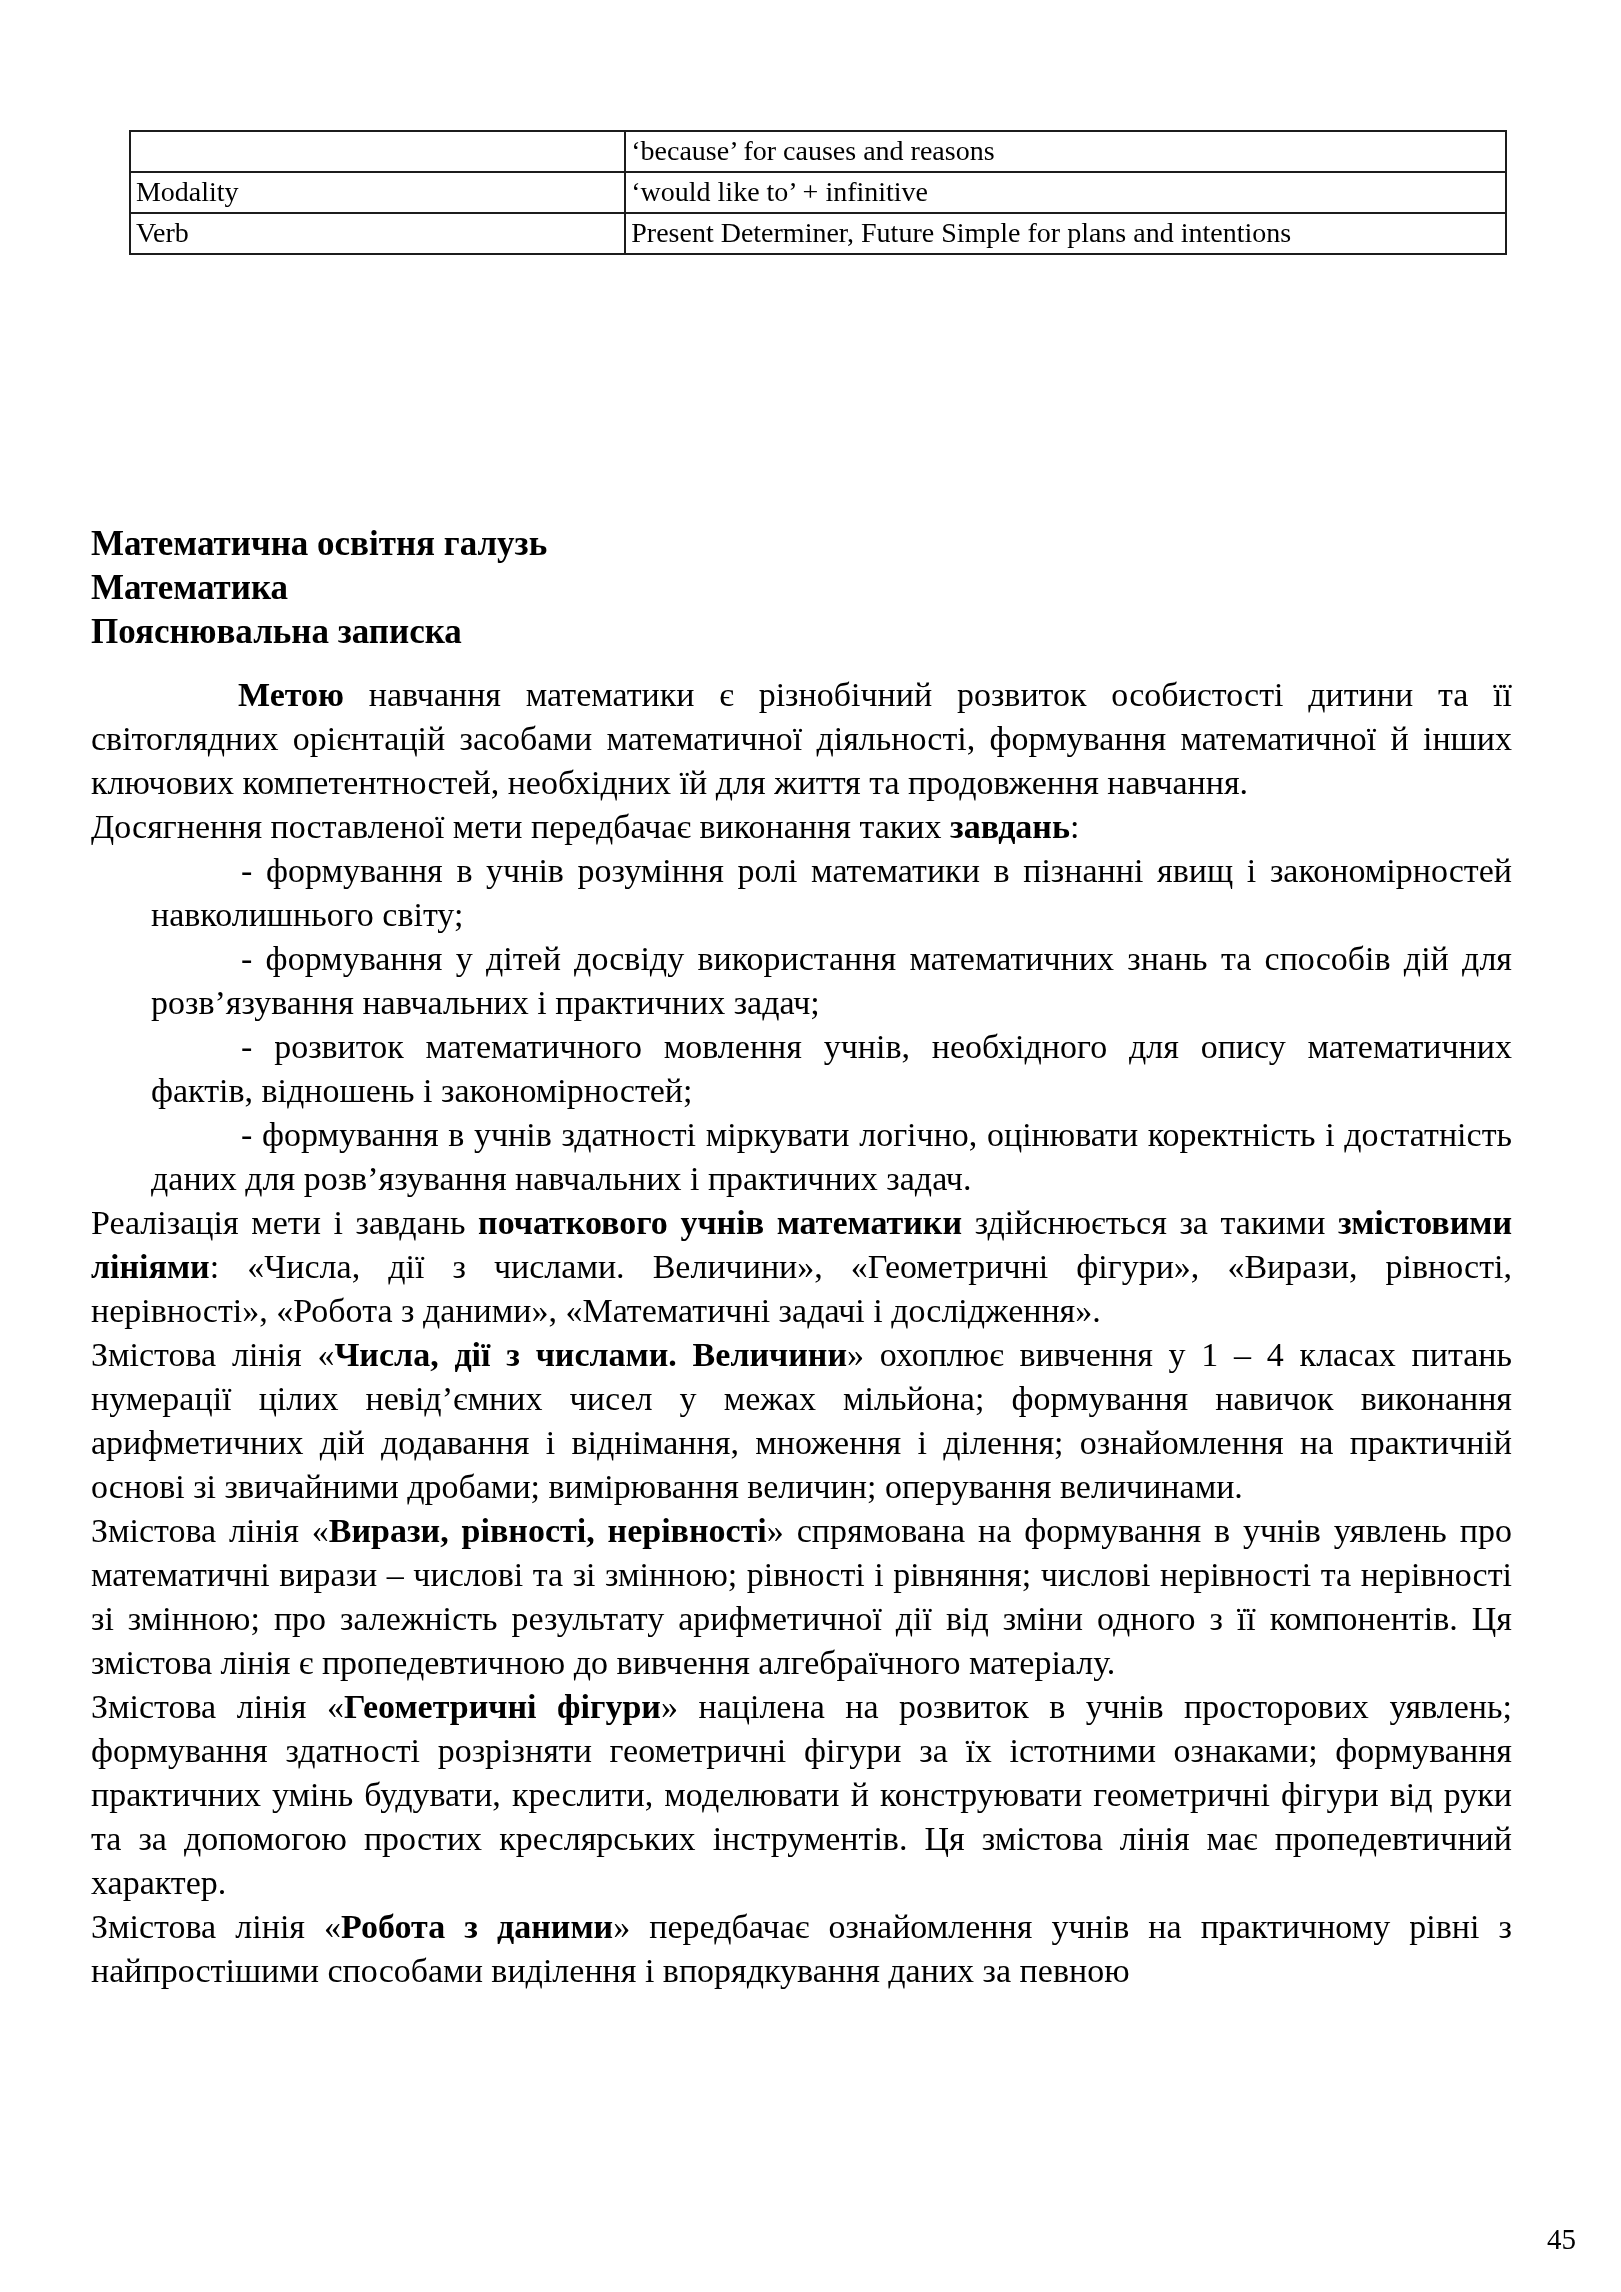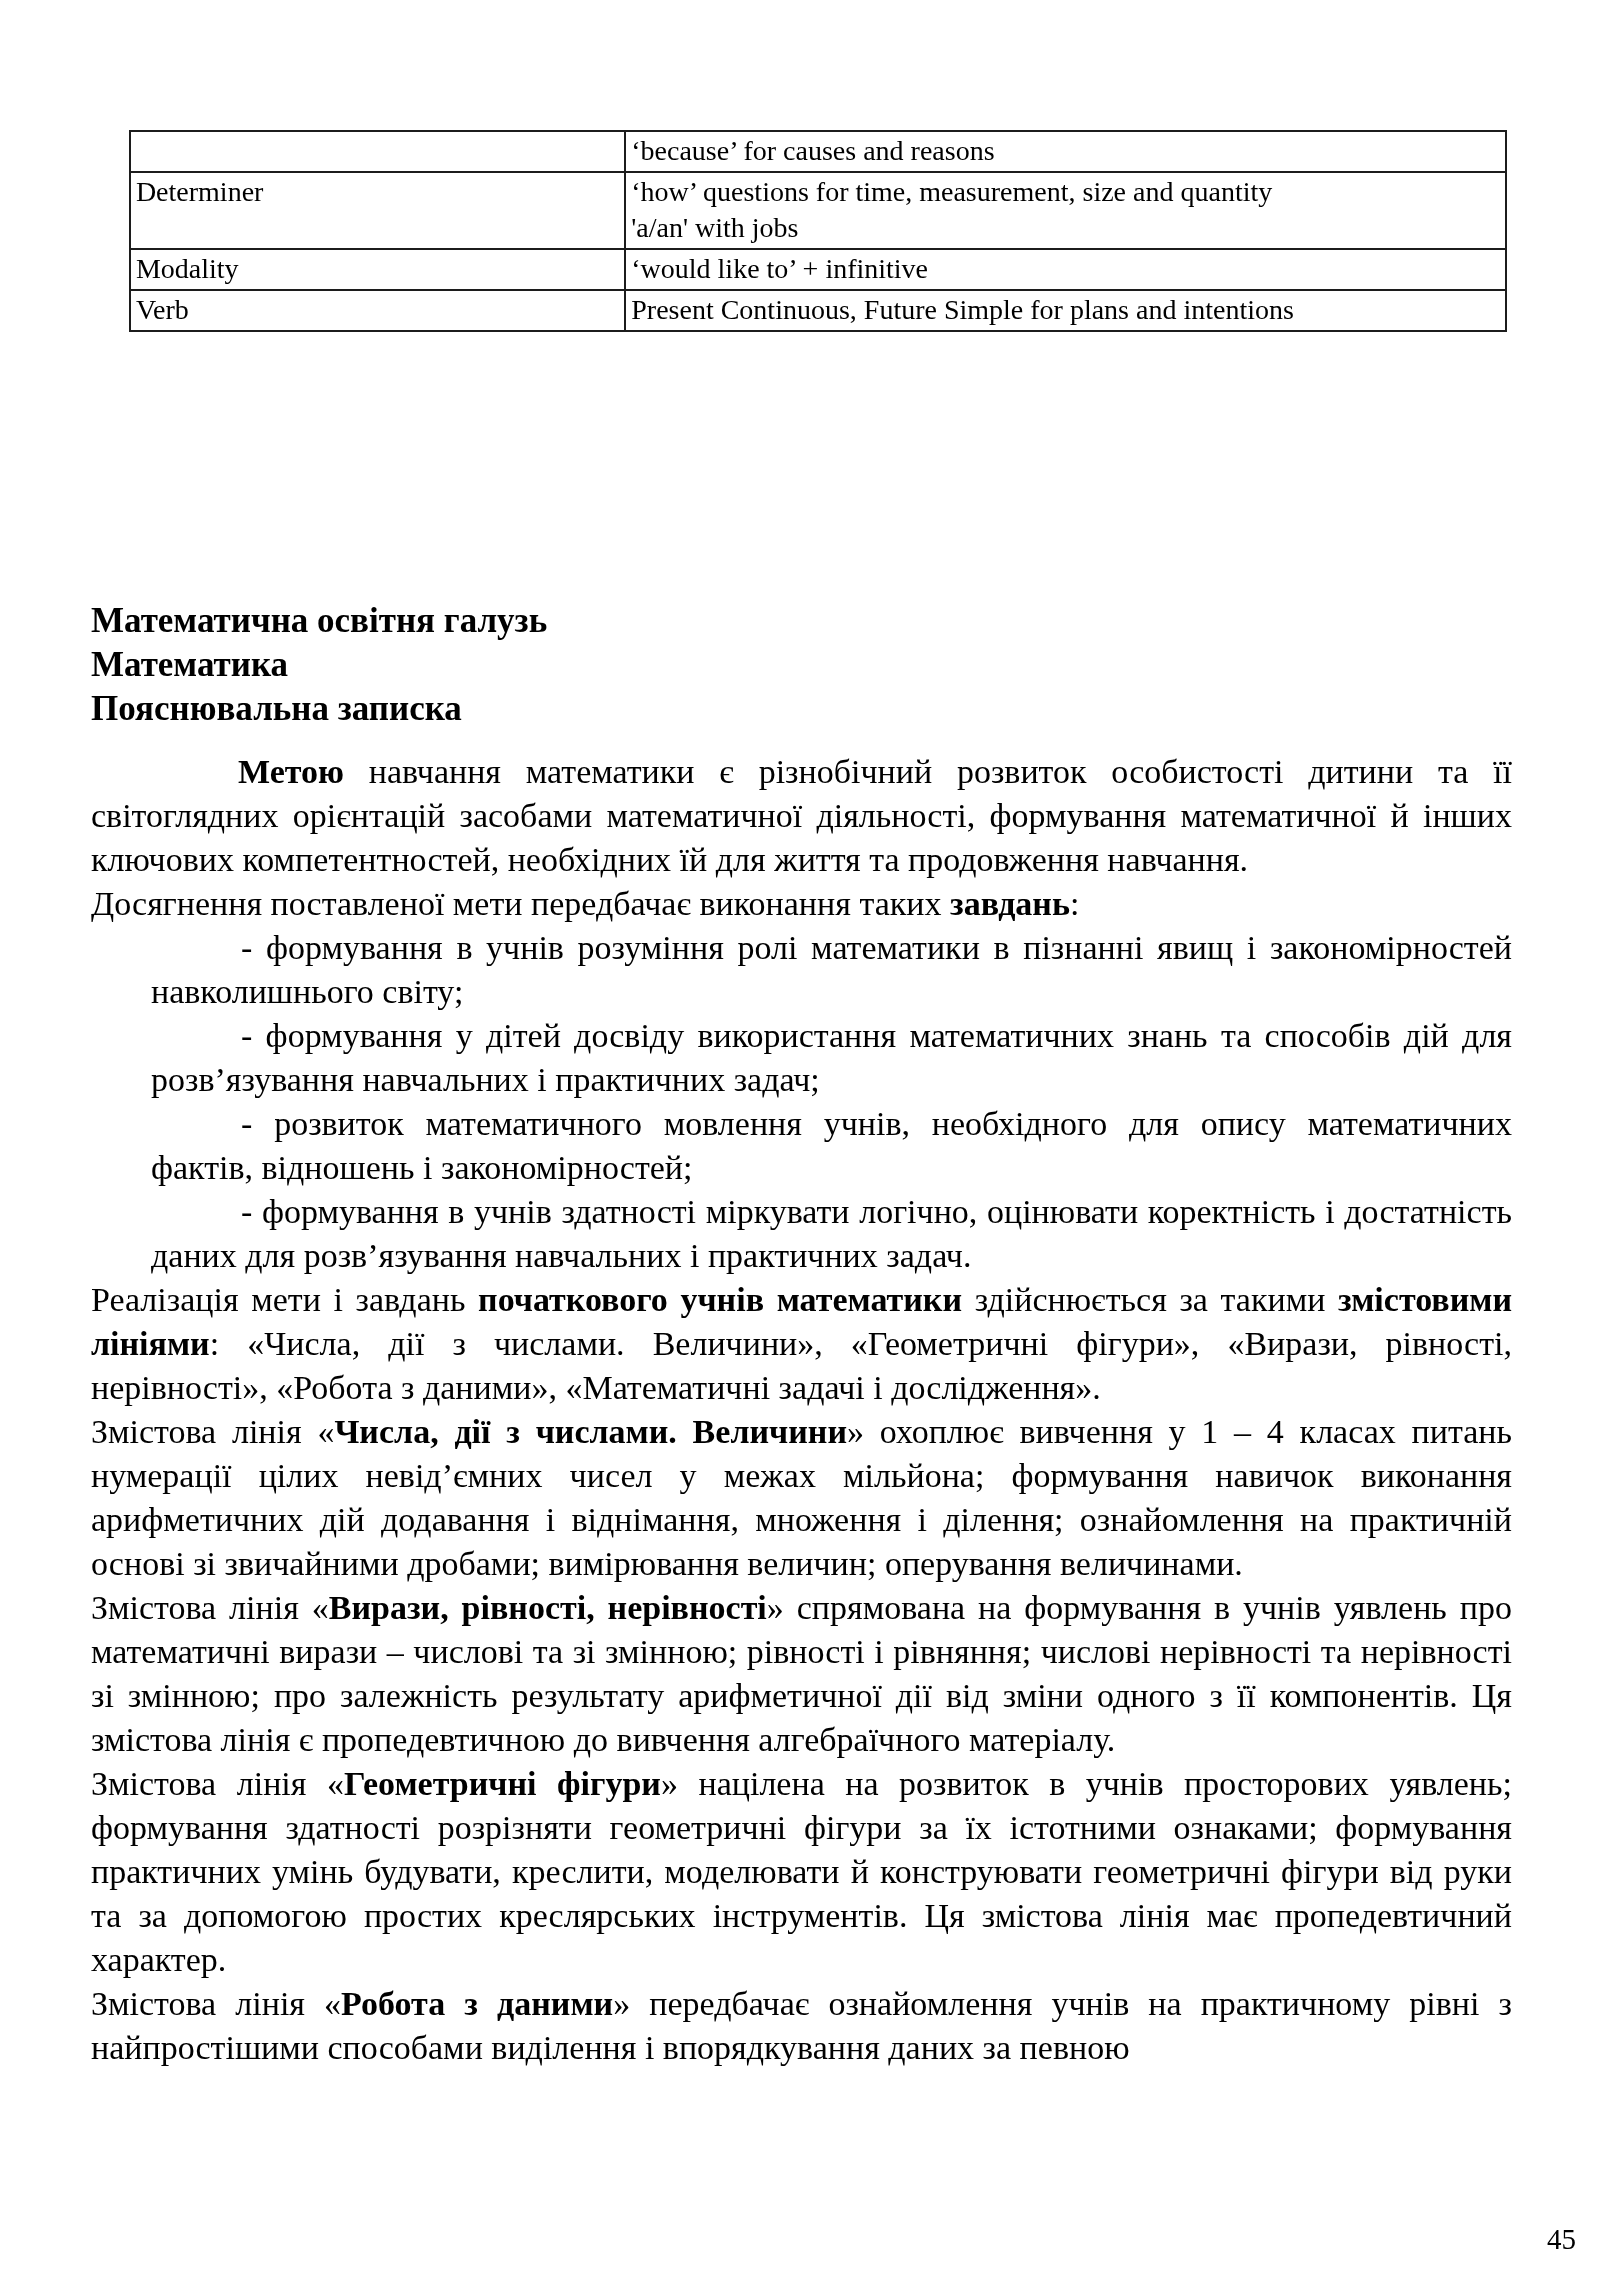--- a/index.html
+++ b/index.html
@@ -50,30 +50,26 @@
   <div class="content">
 
     <div class="table-wrap">
       <table class="gram">
         <tbody>
             <tr>
               <td class="term"></td>
               <td class="desc"><span>‘because’ for causes and reasons</span></td>
             </tr>
             <tr>
-              <td class="term">Determiner</td>
-              <td class="desc"><span>‘how’ questions for time, measurement, size and quantity</span><br><span>'a/an' with jobs</span></td>
-            </tr>
-            <tr>
               <td class="term">Modality</td>
               <td class="desc"><span>‘would like to’ + infinitive</span></td>
             </tr>
             <tr>
               <td class="term">Verb</td>
-              <td class="desc"><span>Present Continuous, Future Simple for plans and intentions</span></td>
+              <td class="desc"><span>Present Determiner, Future Simple for plans and intentions</span></td>
             </tr>
           </tbody>
       </table>
     </div>
 
     <div class="headings">
         <div class="heading">Математична освітня галузь</div>
         <div class="heading">Математика</div>
         <div class="heading">Пояснювальна записка</div>
       </div>

